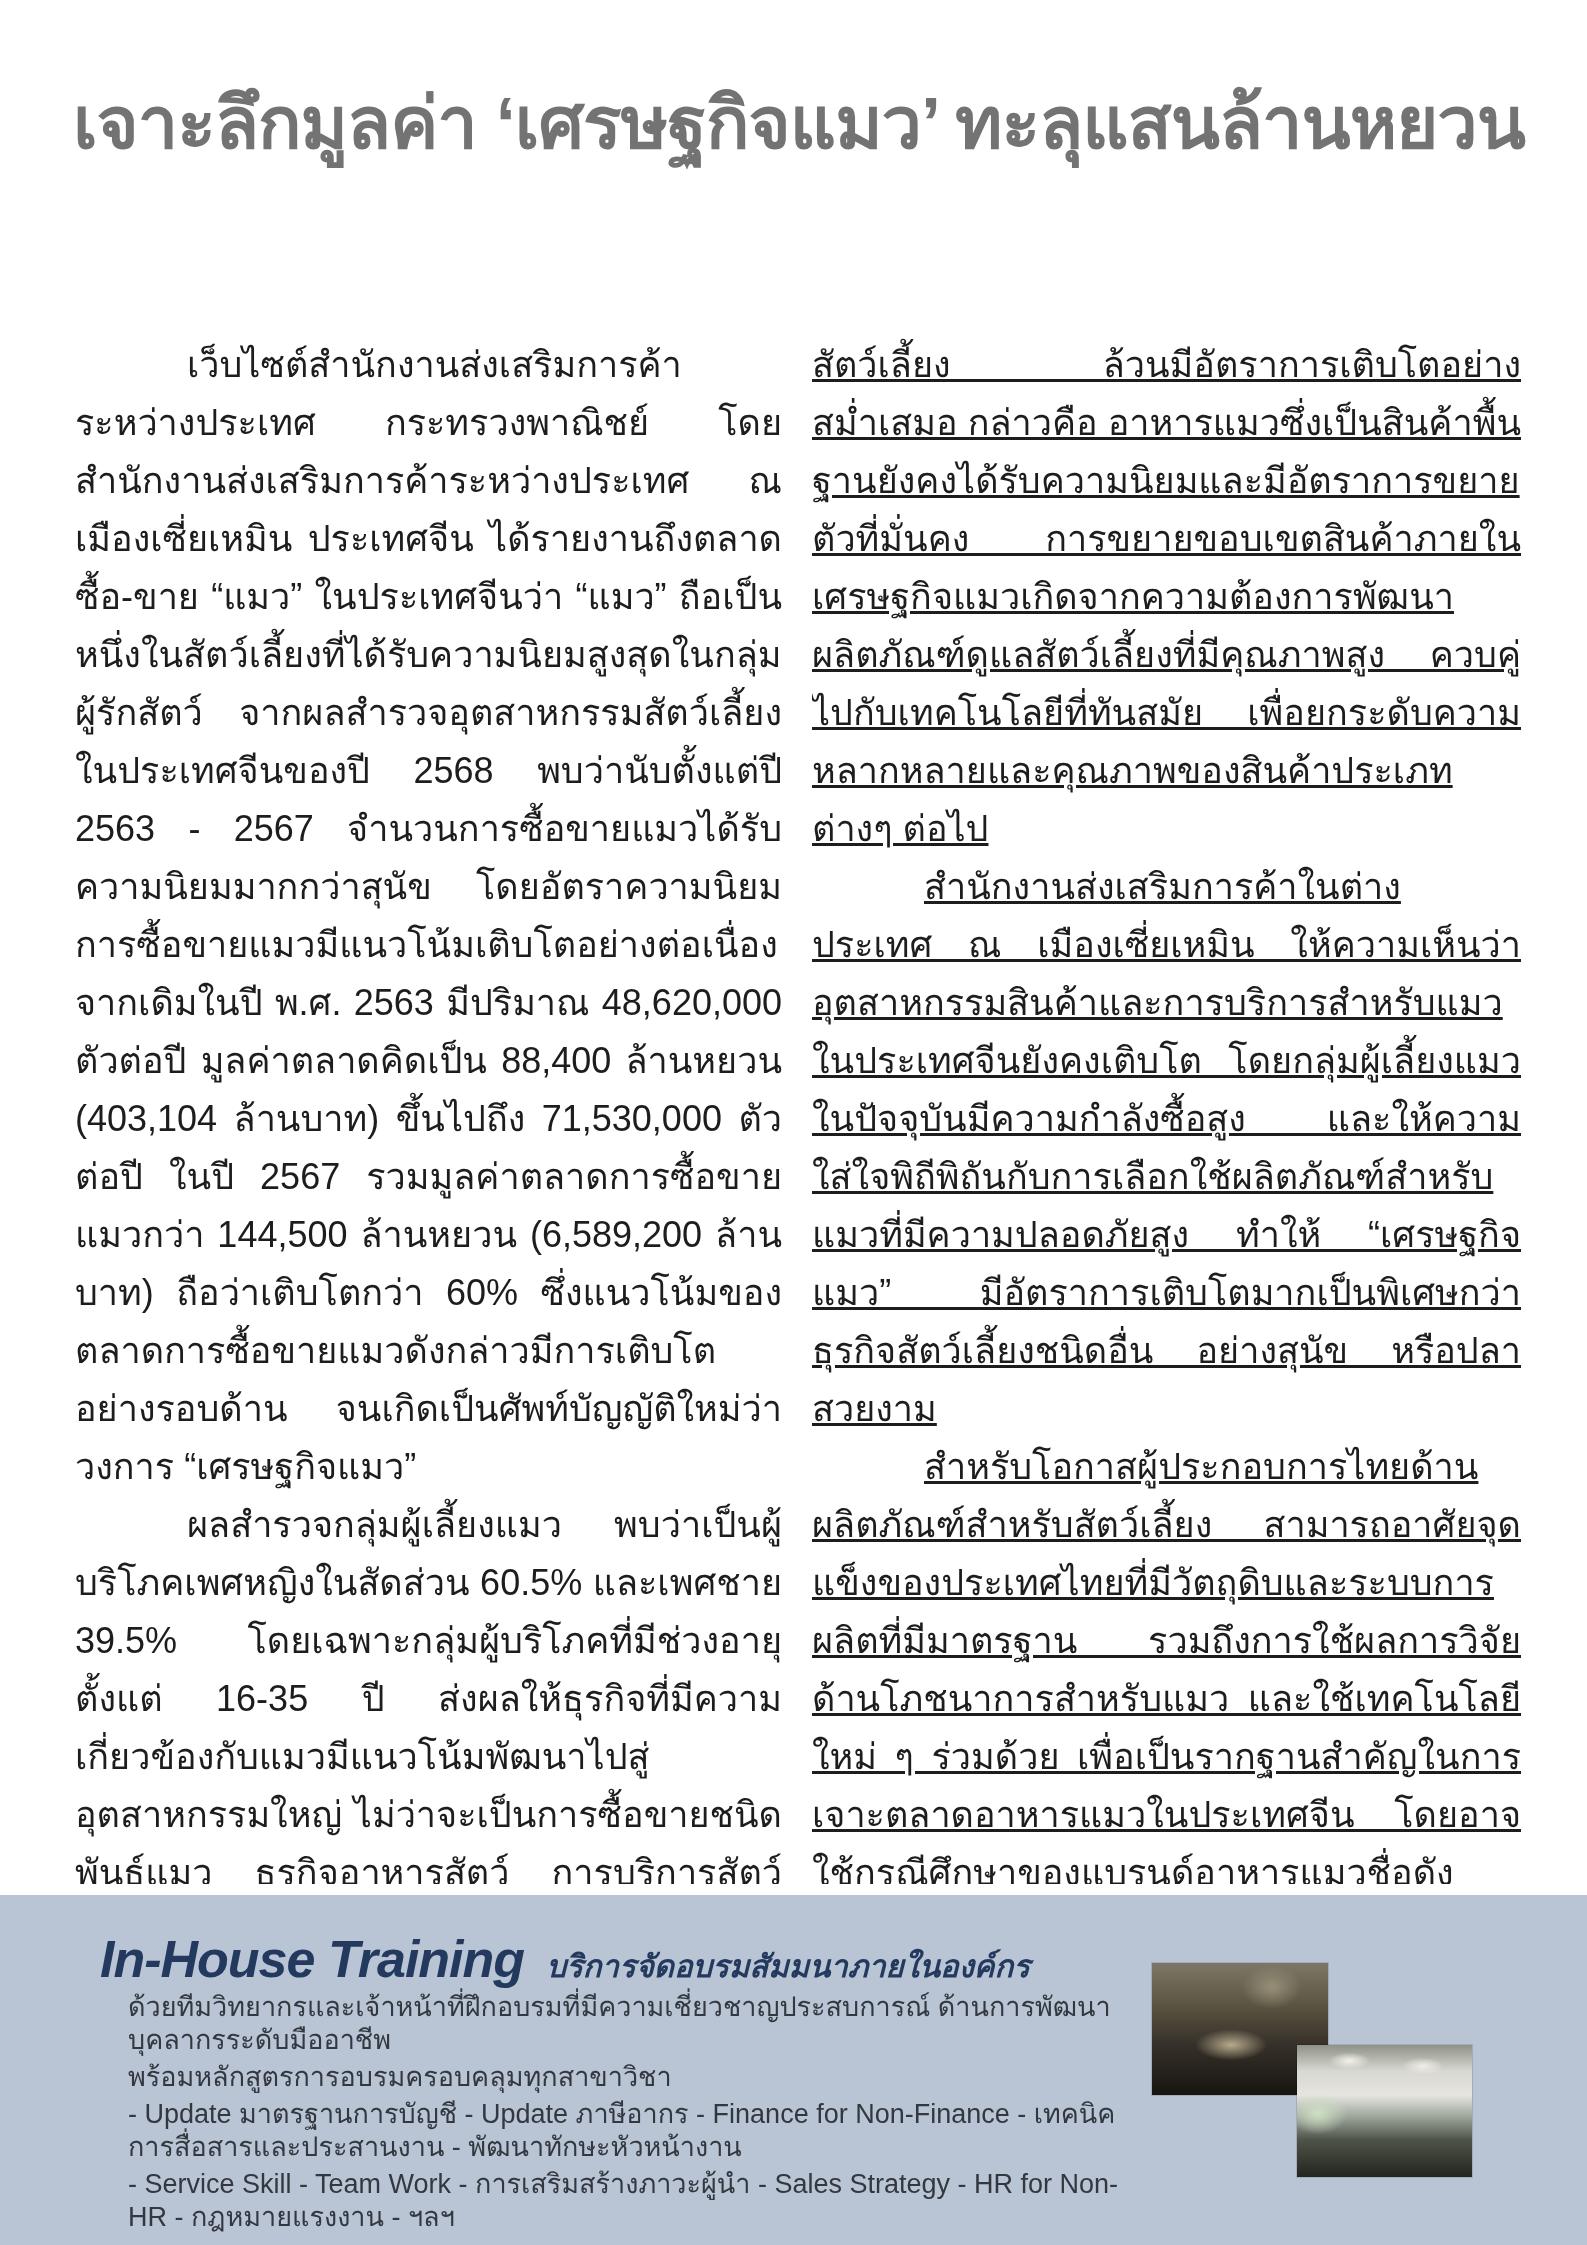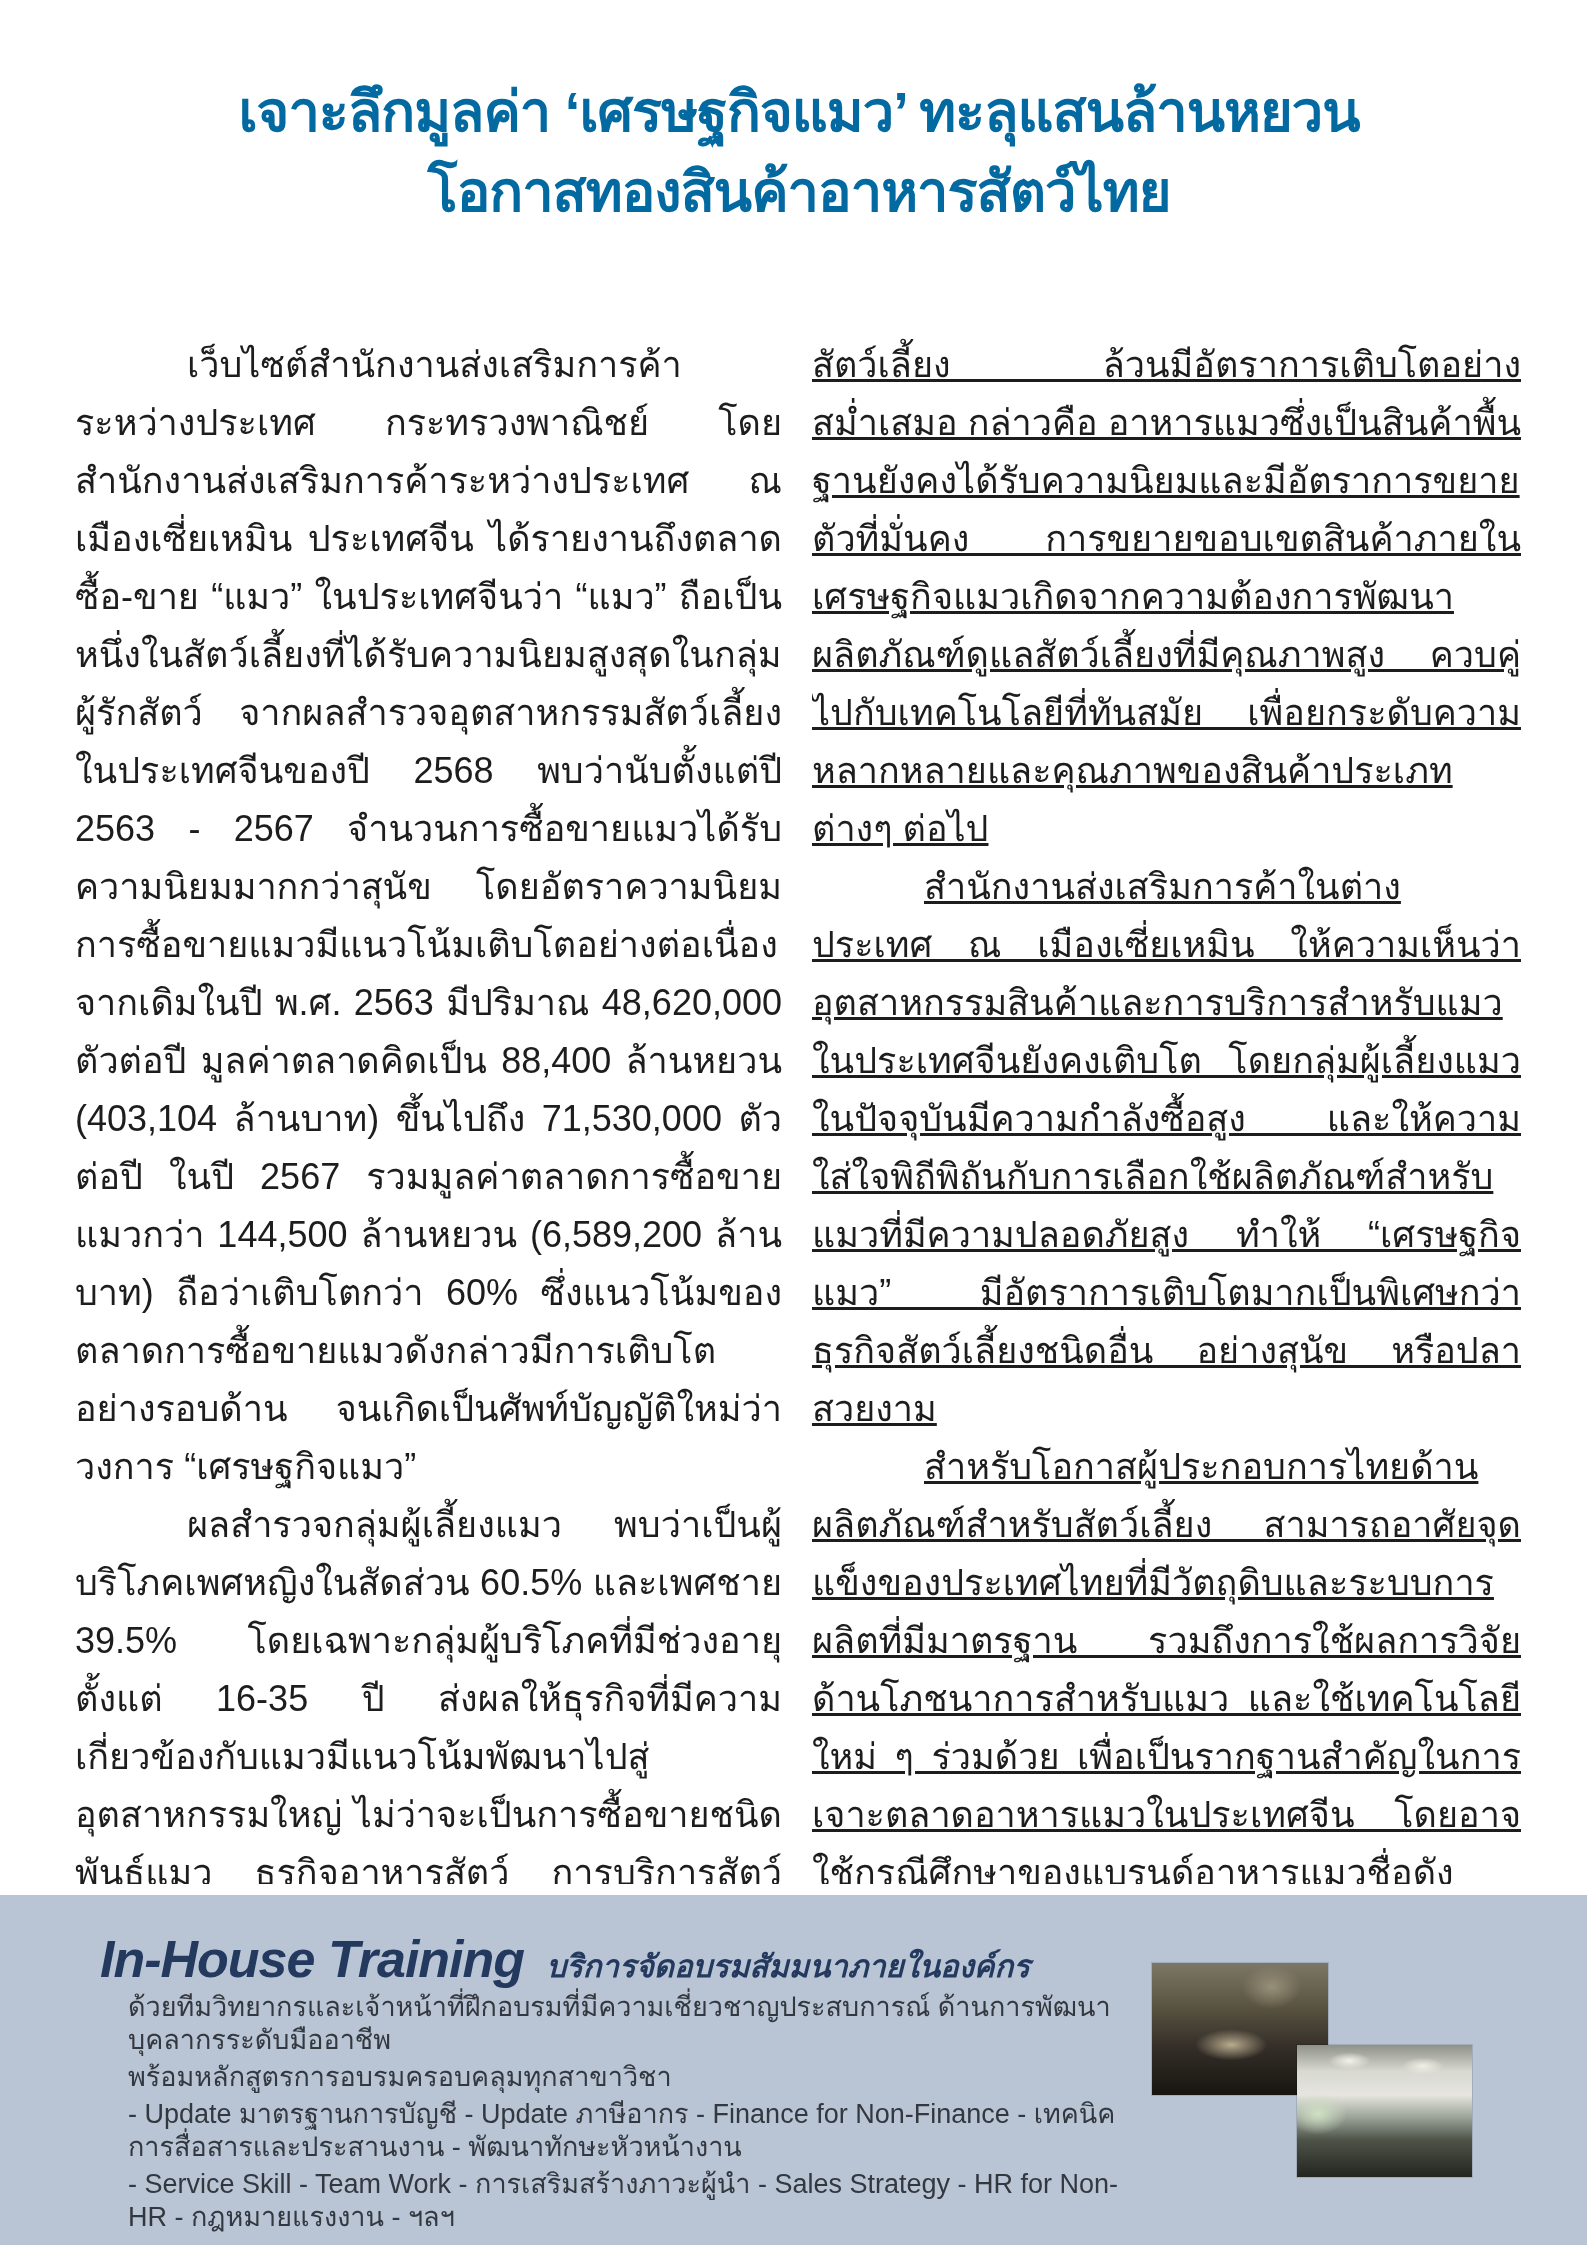--- a/index.html
+++ b/index.html
@@ -8,23 +8,23 @@
     width:1587px;height:2245px;
     background:#ffffff;
     font-family:"Liberation Sans", sans-serif;
     overflow:hidden;
     margin:0 auto;
   }
   
   .headline{
     position:absolute;top:72px;left:0;right:0;
     text-align:center;
-    color:#0369a1;
+    color:#737373;
     font-weight:bold;
-    font-size:56px;
+    font-size:72px;
     line-height:1.42;
     letter-spacing:-1px;
     padding-left:11px;
   }
   
   .columns{
     position:absolute;top:336px;left:75px;
     width:1446px;height:1548px;
     display:flex;gap:30px;
     overflow:hidden;
@@ -86,21 +86,20 @@
       linear-gradient(180deg,#8f9287 0%,#d8d9d2 20%,#e6e5df 38%,#9aa398 55%,#4e5348 72%,#23251f 100%);
   }
 </style>
 </head>
 <body>
 
 <div class="page">
 
   <header class="headline">
     <div>เจาะลึกมูลค่า ‘เศรษฐกิจแมว’ ทะลุแสนล้านหยวน</div>
-    <div>โอกาสทองสินค้าอาหารสัตว์ไทย</div>
   </header>
 
   <main class="columns">
     <section class="col col-left">
       <p class="indent">เว็บไซต์สำนักงานส่งเสริมการค้าระหว่างประเทศ กระทรวงพาณิชย์ โดยสำนักงานส่งเสริมการค้าระหว่างประเทศ ณ เมืองเซี่ยเหมิน ประเทศจีน ได้รายงานถึงตลาดซื้อ-ขาย “แมว” ในประเทศจีนว่า “แมว” ถือเป็นหนึ่งในสัตว์เลี้ยงที่ได้รับความนิยมสูงสุดในกลุ่มผู้รักสัตว์ จากผลสำรวจอุตสาหกรรมสัตว์เลี้ยงในประเทศจีนของปี 2568 พบว่านับตั้งแต่ปี 2563 - 2567 จำนวนการซื้อขายแมวได้รับความนิยมมากกว่าสุนัข โดยอัตราความนิยมการซื้อขายแมวมีแนวโน้มเติบโตอย่างต่อเนื่อง จากเดิมในปี พ.ศ. 2563 มีปริมาณ 48,620,000 ตัวต่อปี มูลค่าตลาดคิดเป็น 88,400 ล้านหยวน (403,104 ล้านบาท) ขึ้นไปถึง 71,530,000 ตัวต่อปี ในปี 2567 รวมมูลค่าตลาดการซื้อขายแมวกว่า 144,500 ล้านหยวน (6,589,200 ล้านบาท) ถือว่าเติบโตกว่า 60% ซึ่งแนวโน้มของตลาดการซื้อขายแมวดังกล่าวมีการเติบโตอย่างรอบด้าน จนเกิดเป็นศัพท์บัญญัติใหม่ว่าวงการ “เศรษฐกิจแมว”</p>
       <p class="indent">ผลสำรวจกลุ่มผู้เลี้ยงแมว พบว่าเป็นผู้บริโภคเพศหญิงในสัดส่วน 60.5% และเพศชาย 39.5% โดยเฉพาะกลุ่มผู้บริโภคที่มีช่วงอายุตั้งแต่ 16-35 ปี ส่งผลให้ธุรกิจที่มีความเกี่ยวข้องกับแมวมีแนวโน้มพัฒนาไปสู่อุตสาหกรรมใหญ่ ไม่ว่าจะเป็นการซื้อขายชนิดพันธุ์แมว ธุรกิจอาหารสัตว์ การบริการสัตว์เลี้ยง ล้วนอาจสร้างมูลค่ามหาศาลเกินกว่าหลักล้านล้านบาท สำหรับอาหารแมวสูตรเนื้อสดและสูตรไม่ผสมธัญพืชได้รับความนิยมสูงสุดและเป็นเจ้าตลาดหลักในวงการผลิตภัณฑ์อาหารแมว และอาหารแมวสูตรเนื้อปลาก็มีอัตราการเติบโตมากขึ้นเป็นพิเศษเมื่อเทียบกับสูตรอาหารประเภทอื่น</p>
 
     </section>
     <section class="col col-right">
       <p>สัตว์เลี้ยง ล้วนมีอัตราการเติบโตอย่างสม่ำเสมอ กล่าวคือ อาหารแมวซึ่งเป็นสินค้าพื้นฐานยังคงได้รับความนิยมและมีอัตราการขยายตัวที่มั่นคง การขยายขอบเขตสินค้าภายในเศรษฐกิจแมวเกิดจากความต้องการพัฒนาผลิตภัณฑ์ดูแลสัตว์เลี้ยงที่มีคุณภาพสูง ควบคู่ไปกับเทคโนโลยีที่ทันสมัย เพื่อยกระดับความหลากหลายและคุณภาพของสินค้าประเภทต่างๆ ต่อไป</p>

